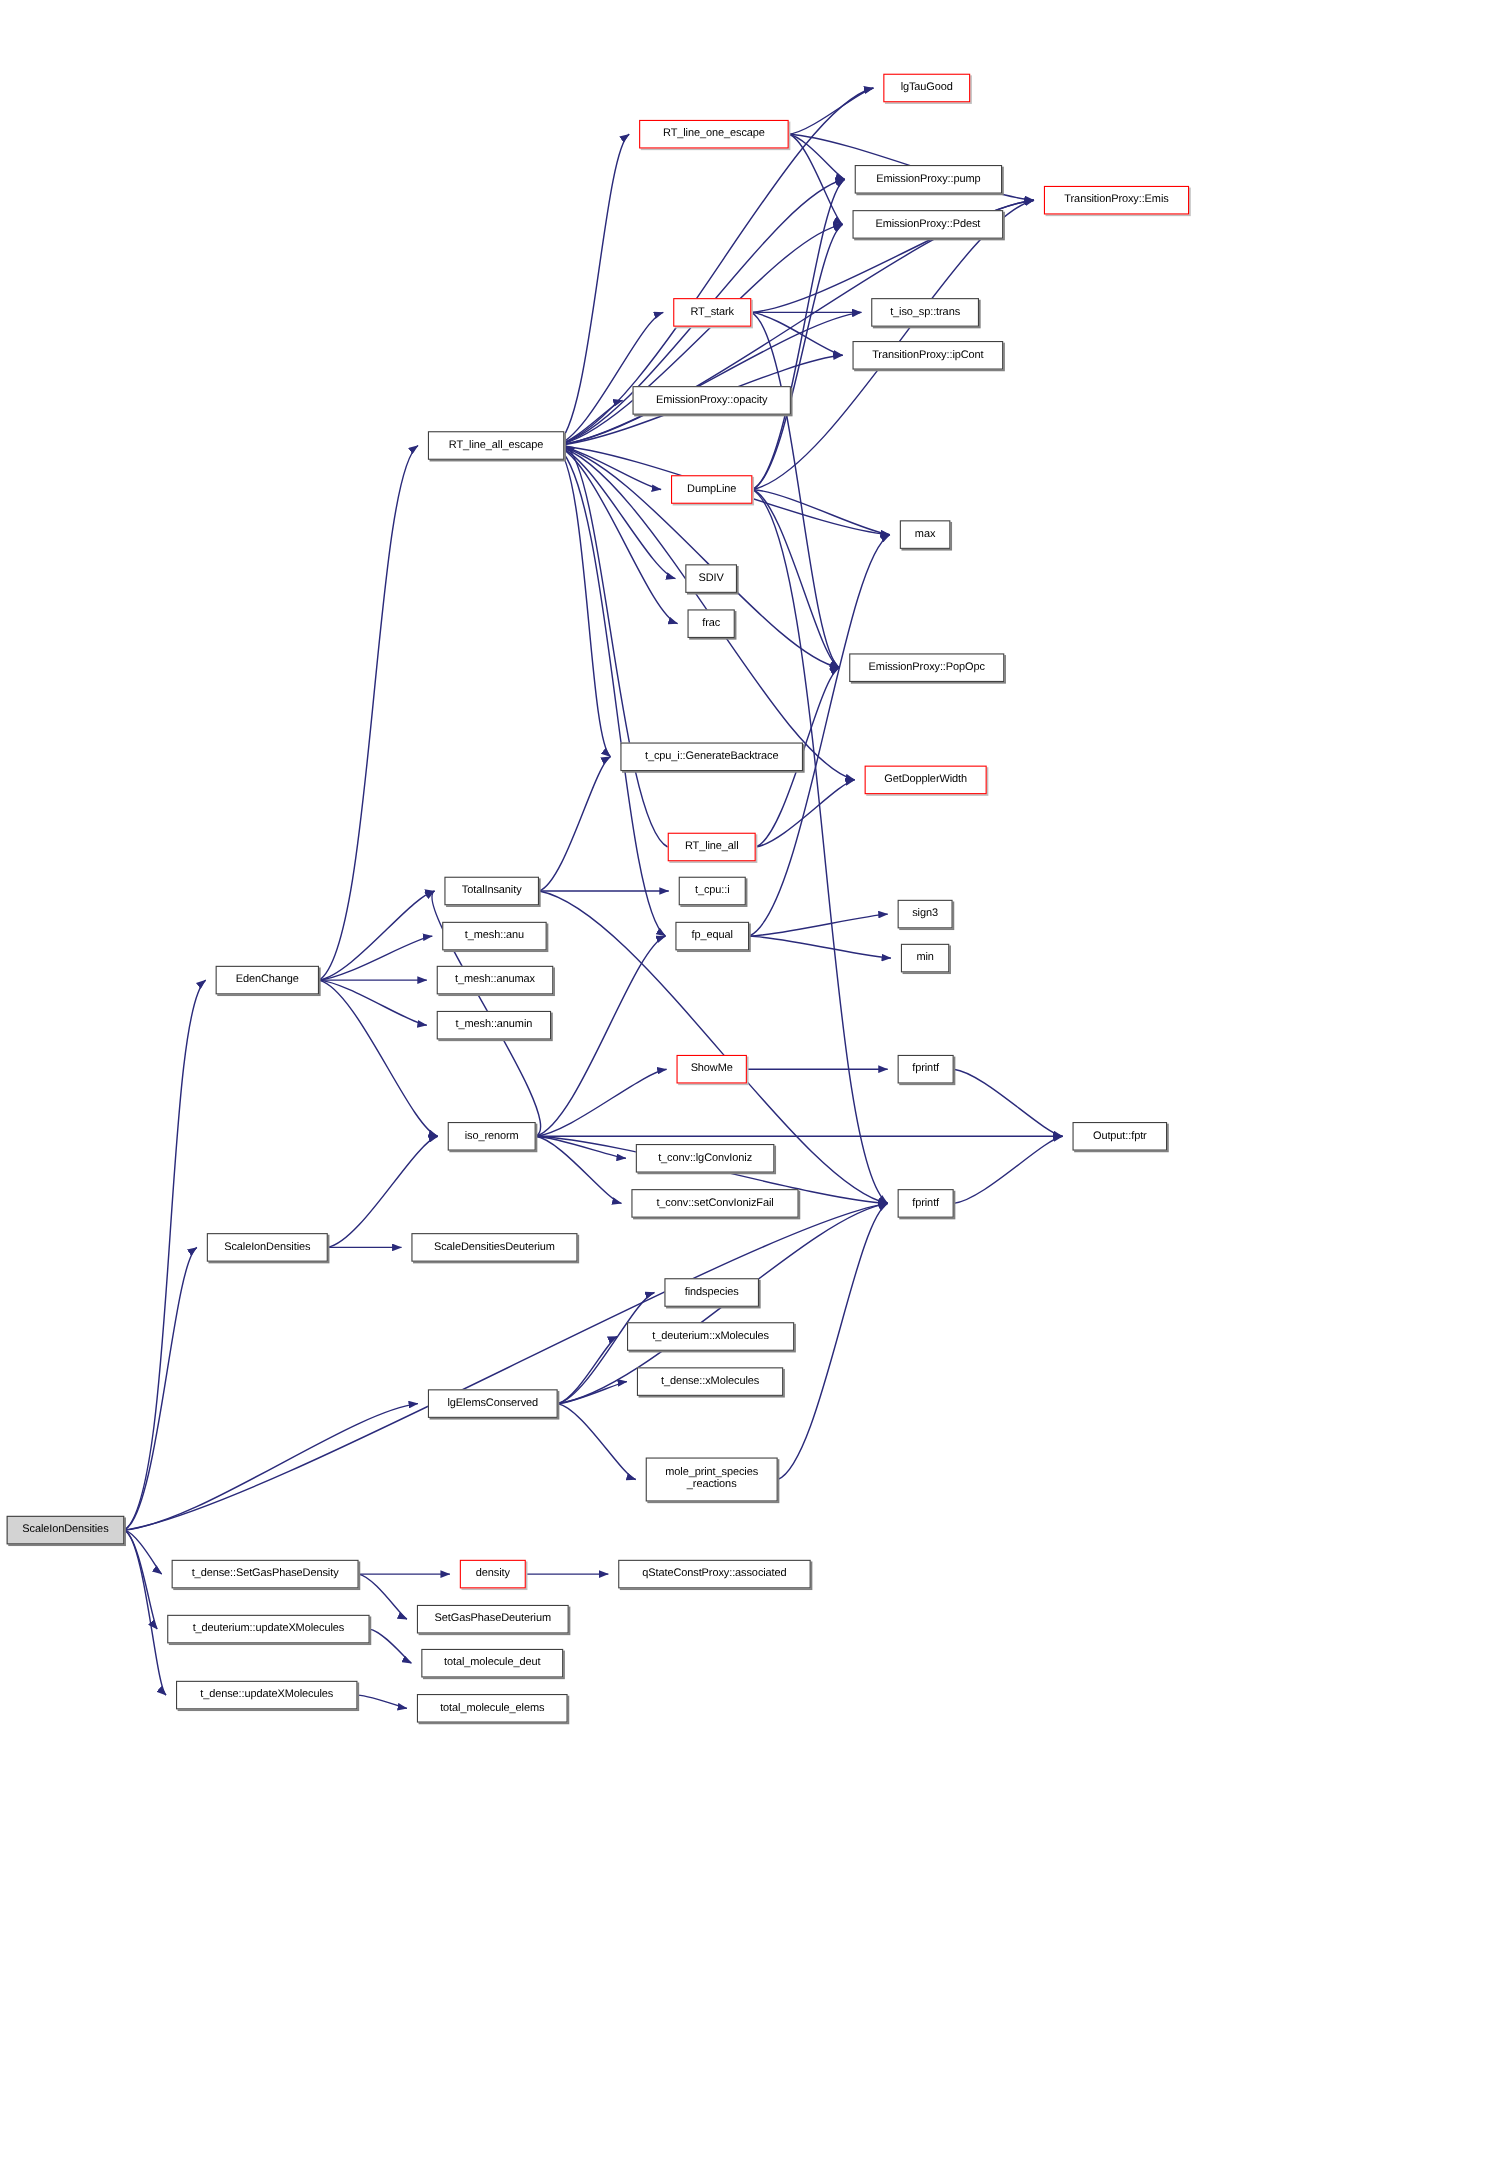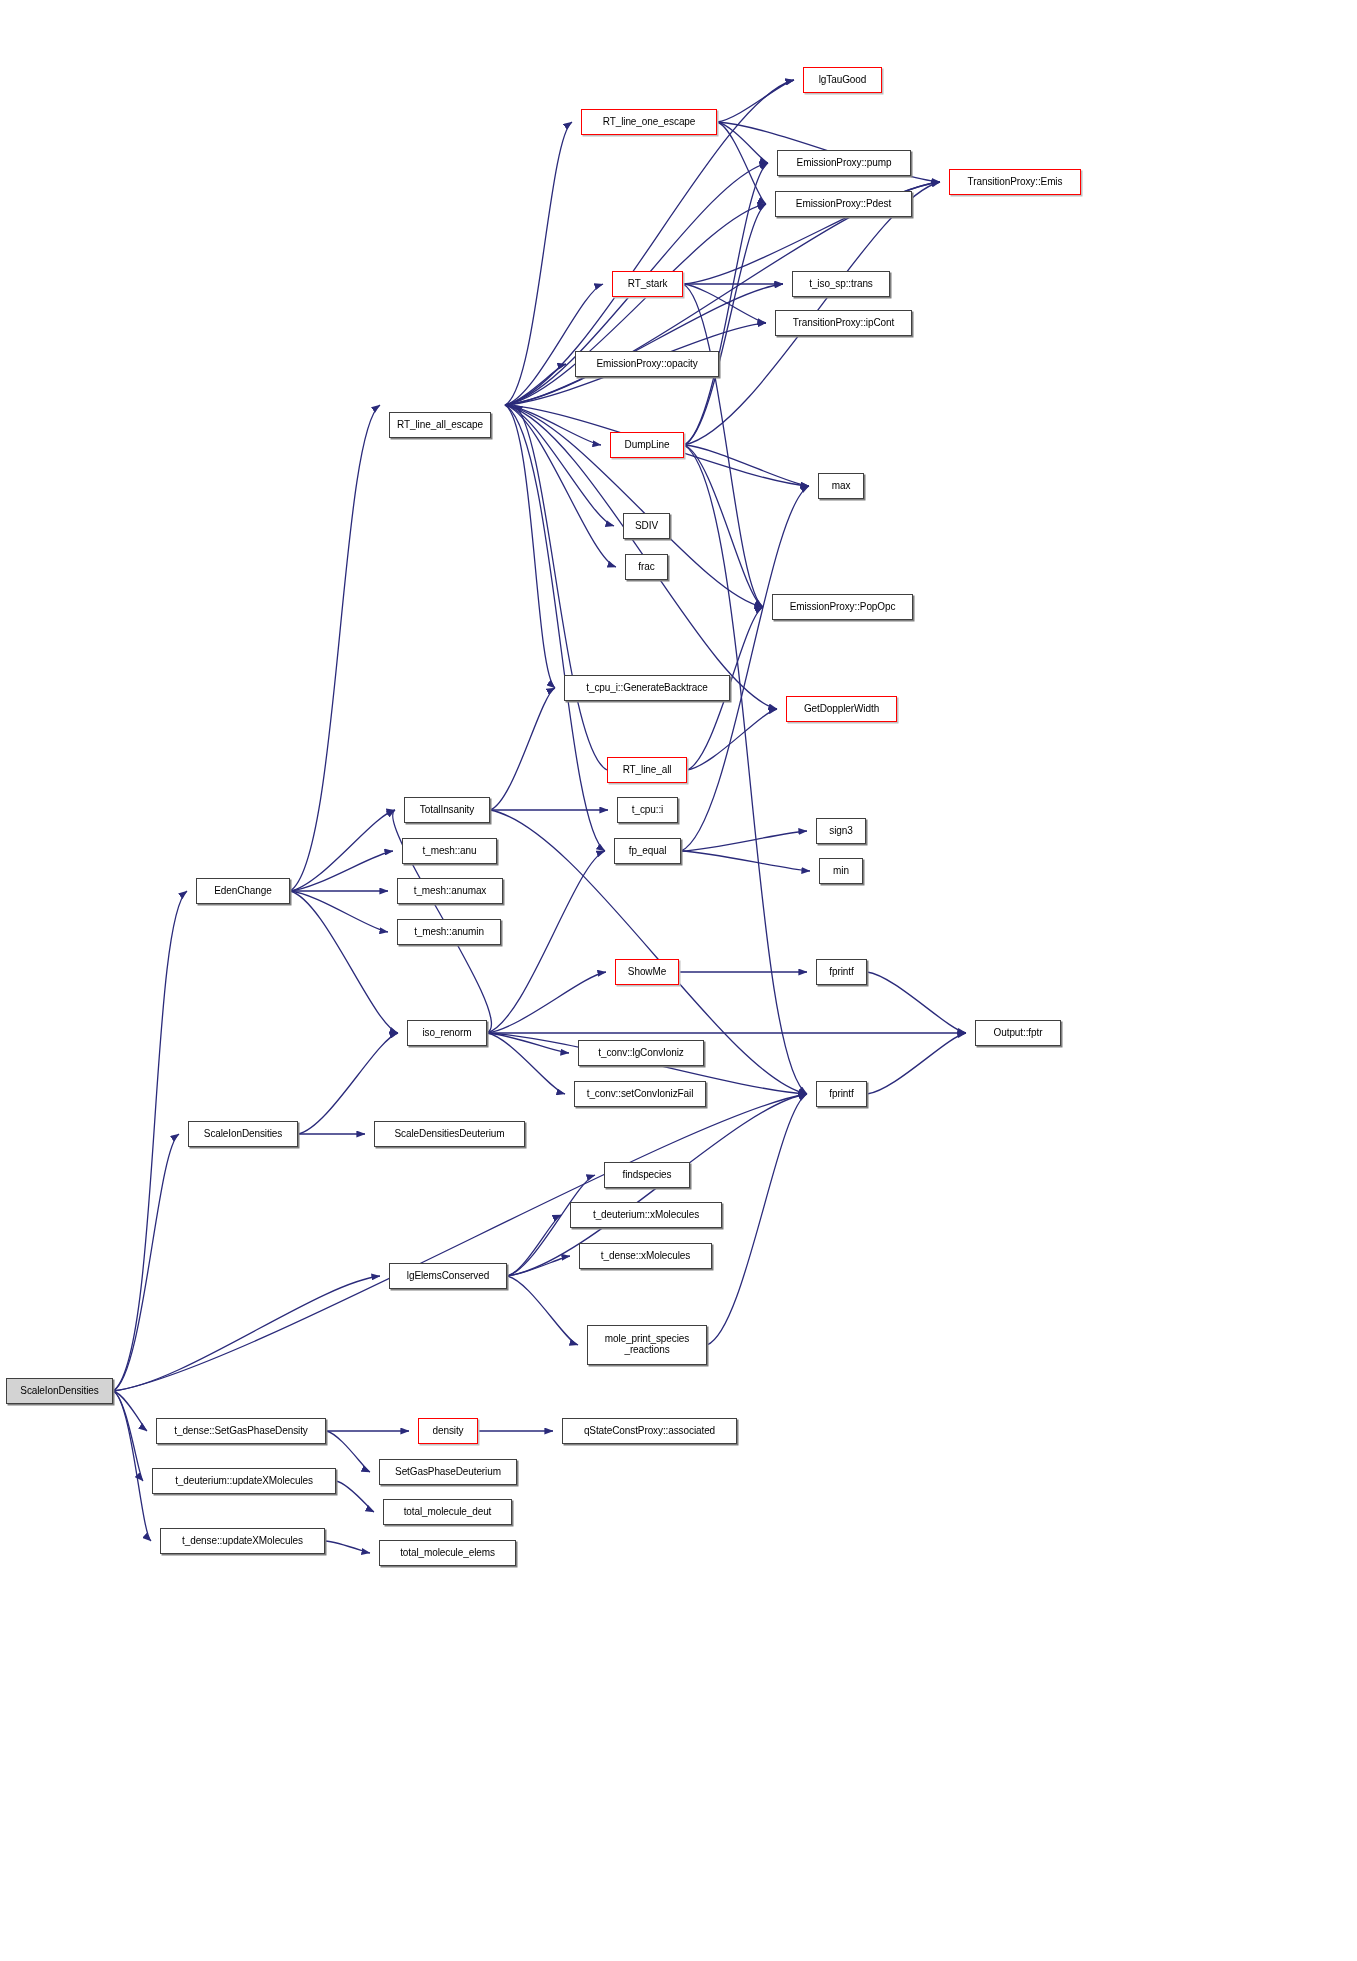--- a/index.html
+++ b/index.html
@@ -125,21 +125,21 @@
   <div id="nodes-layer">
       <div class="node red" style="left: 803px; top: 67px; width: 79px; height: 26px;"><span>lgTauGood</span></div>
       <div class="node red" style="left: 581px; top: 109px; width: 136px; height: 26px;"><span>RT_line_one_escape</span></div>
       <div class="node red" style="left: 949px; top: 169px; width: 132px; height: 26px;"><span>TransitionProxy::Emis</span></div>
       <div class="node" style="left: 777px; top: 150px; width: 134px; height: 26px;"><span>EmissionProxy::pump</span></div>
       <div class="node" style="left: 775px; top: 191px; width: 137px; height: 26px;"><span>EmissionProxy::Pdest</span></div>
       <div class="node red" style="left: 612px; top: 271px; width: 71px; height: 26px;"><span>RT_stark</span></div>
       <div class="node" style="left: 792px; top: 271px; width: 98px; height: 26px;"><span>t_iso_sp::trans</span></div>
       <div class="node" style="left: 775px; top: 310px; width: 137px; height: 26px;"><span>TransitionProxy::ipCont</span></div>
       <div class="node" style="left: 575px; top: 351px; width: 144px; height: 26px;"><span>EmissionProxy::opacity</span></div>
-      <div class="node" style="left: 389px; top: 412px; width: 102px; height: 26px;"><span>RT_line_all_escape</span></div>
+      <div class="node" style="left: 389px; top: 392px; width: 124px; height: 26px;"><span>RT_line_all_escape</span></div>
       <div class="node red" style="left: 610px; top: 432px; width: 74px; height: 26px;"><span>DumpLine</span></div>
       <div class="node" style="left: 818px; top: 473px; width: 46px; height: 26px;"><span>max</span></div>
       <div class="node" style="left: 623px; top: 513px; width: 47px; height: 26px;"><span>SDIV</span></div>
       <div class="node" style="left: 625px; top: 554px; width: 43px; height: 26px; align-items: center;"><span>frac</span></div>
       <div class="node" style="left: 772px; top: 594px; width: 141px; height: 26px;"><span>EmissionProxy::PopOpc</span></div>
       <div class="node" style="left: 564px; top: 675px; width: 166px; height: 26px;"><span>t_cpu_i::GenerateBacktrace</span></div>
       <div class="node red" style="left: 786px; top: 696px; width: 111px; height: 26px;"><span>GetDopplerWidth</span></div>
       <div class="node red" style="left: 607px; top: 757px; width: 80px; height: 26px;"><span>RT_line_all</span></div>
       <div class="node" style="left: 404px; top: 797px; width: 86px; height: 26px;"><span>TotalInsanity</span></div>
       <div class="node" style="left: 617px; top: 797px; width: 61px; height: 26px;"><span>t_cpu::i</span></div>
@@ -149,21 +149,21 @@
       <div class="node" style="left: 819px; top: 858px; width: 44px; height: 26px;"><span>min</span></div>
       <div class="node" style="left: 196px; top: 878px; width: 94px; height: 26px;"><span>EdenChange</span></div>
       <div class="node" style="left: 397px; top: 878px; width: 106px; height: 26px;"><span>t_mesh::anumax</span></div>
       <div class="node" style="left: 397px; top: 919px; width: 104px; height: 26px;"><span>t_mesh::anumin</span></div>
       <div class="node red" style="left: 615px; top: 959px; width: 64px; height: 26px;"><span>ShowMe</span></div>
       <div class="node" style="left: 816px; top: 959px; width: 51px; height: 26px;"><span>fprintf</span></div>
       <div class="node" style="left: 407px; top: 1020px; width: 80px; height: 26px;"><span>iso_renorm</span></div>
       <div class="node" style="left: 975px; top: 1020px; width: 86px; height: 26px;"><span>Output::fptr</span></div>
       <div class="node" style="left: 578px; top: 1040px; width: 126px; height: 26px;"><span>t_conv::lgConvIoniz</span></div>
       <div class="node" style="left: 816px; top: 1081px; width: 51px; height: 26px;"><span>fprintf</span></div>
-      <div class="node" style="left: 574px; top: 1081px; width: 132px; height: 26px;"><span>t_conv::setConvIonizFail</span></div>
+      <div class="node" style="left: 574px; top: 1081px; width: 152px; height: 26px;"><span>t_conv::setConvIonizFail</span></div>
       <div class="node" style="left: 188px; top: 1121px; width: 110px; height: 26px;"><span>ScaleIonDensities</span></div>
       <div class="node" style="left: 374px; top: 1121px; width: 151px; height: 26px;"><span>ScaleDensitiesDeuterium</span></div>
       <div class="node" style="left: 604px; top: 1162px; width: 86px; height: 26px;"><span>findspecies</span></div>
       <div class="node" style="left: 570px; top: 1202px; width: 152px; height: 26px;"><span>t_deuterium::xMolecules</span></div>
       <div class="node" style="left: 579px; top: 1243px; width: 133px; height: 26px;"><span>t_dense::xMolecules</span></div>
       <div class="node" style="left: 389px; top: 1263px; width: 118px; height: 26px;"><span>lgElemsConserved</span></div>
       <div class="node" style="left: 587px; top: 1325px; width: 120px; height: 40px;"><span>mole_print_species
 _reactions</span></div>
       <div class="node current" style="left: 6px; top: 1378px; width: 107px; height: 26px;"><span>ScaleIonDensities</span></div>
       <div class="node" style="left: 156px; top: 1418px; width: 170px; height: 26px;"><span>t_dense::SetGasPhaseDensity</span></div>

